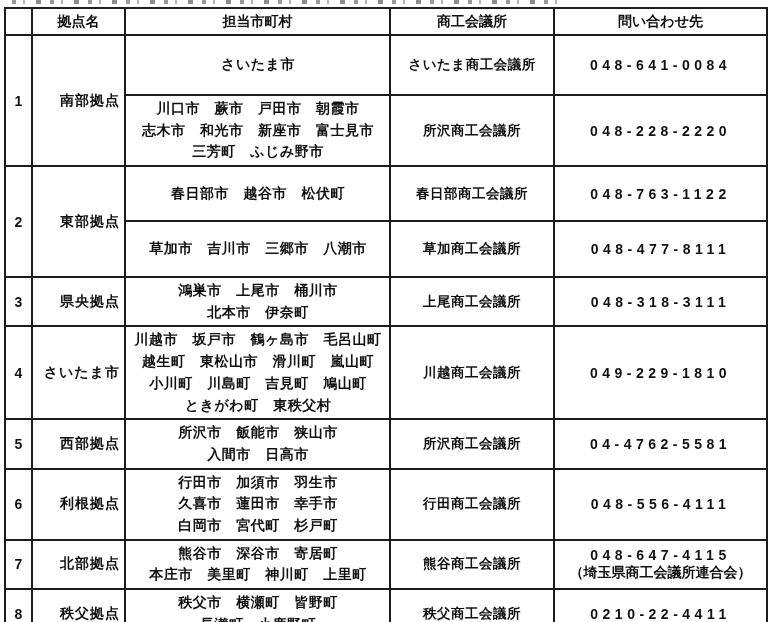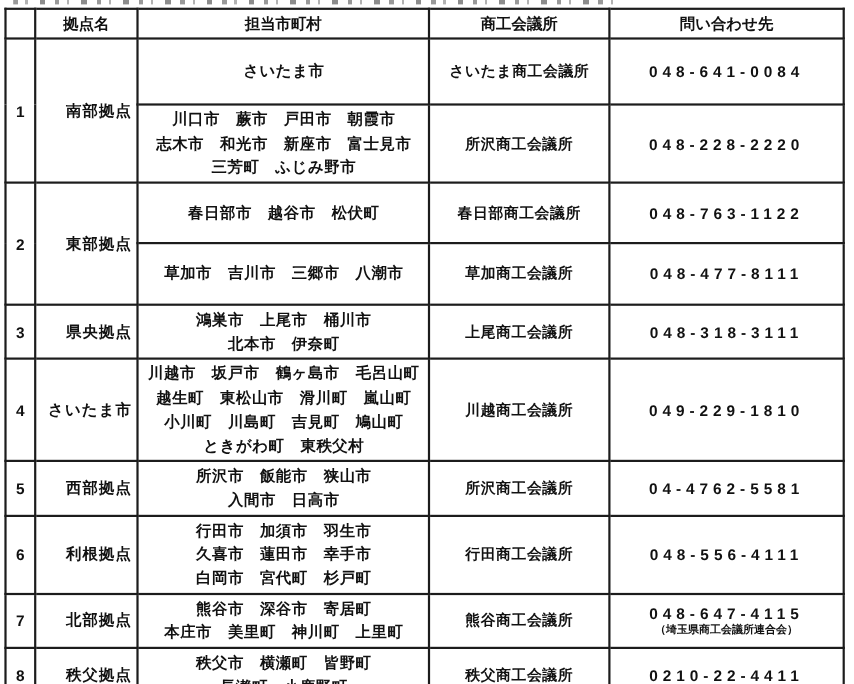--- a/index.html
+++ b/index.html
@@ -84,21 +84,21 @@
   }
   td.c-phone {
     text-align: center;
     font-size: 14px;
   }
   td.c-phone .phone-number {
     letter-spacing: 4.5px;
     white-space: nowrap;
   }
   td.c-phone .phone-note {
-    font-size: 10px;
+    font-size: 14px;
     letter-spacing: 0px;
     line-height: 1.3;
     white-space: nowrap;
   }
   tr.h-head { height: 27px; }
   tr.h-1a   { height: 60px; }
   tr.h-1b   { height: 66px; }
   tr.h-2a   { height: 55px; }
   tr.h-2b   { height: 56px; }
   tr.h-3    { height: 47px; }

